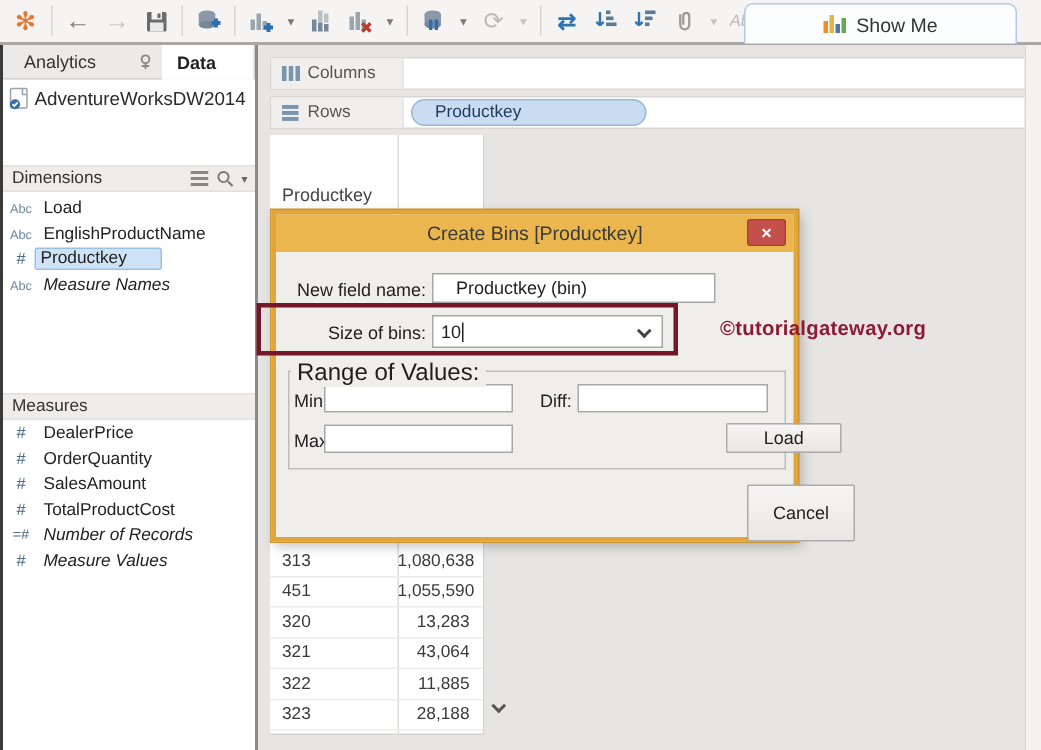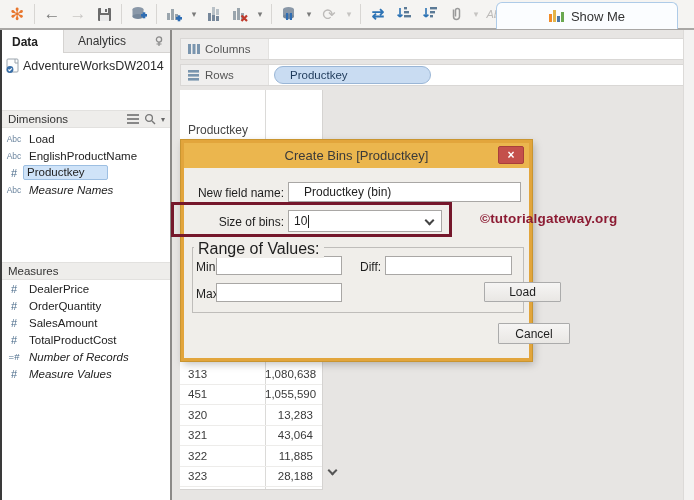--- a/index.html
+++ b/index.html
@@ -178,30 +178,30 @@
           <i style="height:12px;background:#E3B549"></i>
           <i style="height:6px;background:#4E79A7"></i>
           <i style="height:10px;background:#6AA84F"></i>
         </span>
       <span>Show Me</span>
     </div>
   </div>
 
   <div id="sidebar" class="abs">
     <div id="tabs">
-      <div id="tab-data">Data</div>
       <div id="tab-analytics">
         <span>Analytics</span>
         <span id="pin">
           <svg width="10" height="11" viewBox="0 0 10 11">
               <circle cx="5" cy="3.5" r="2.6" fill="none" stroke="#8a8a8a" stroke-width="1.3"></circle>
               <path d="M5 6 v4 M2.5 8 h5" stroke="#8a8a8a" stroke-width="1.2"></path>
             </svg>
         </span>
       </div>
+      <div id="tab-data">Data</div>
     </div>
     <div id="ds-row">
       <svg width="15" height="16" viewBox="0 0 15 16">
           <rect x="2" y="1" width="11" height="13" rx="1" fill="#FDFDFD" stroke="#9aa4ad"></rect>
           <path d="M10 1 v4 h3" fill="none" stroke="#9aa4ad"></path>
           <circle cx="5" cy="11.5" r="3.4" fill="#3A6FA8"></circle>
           <path d="M3.4 11.5 l1.2 1.2 l2.2-2.4" stroke="#fff" stroke-width="1.2" fill="none"></path>
         </svg>
       <span>AdventureWorksDW2014</span>
     </div>
@@ -329,39 +329,39 @@
 
   <div id="dlg" class="abs">
     <div id="dlg-title">
       <span>Create Bins [Productkey]</span>
     </div>
     <div id="dlg-close">
       <span>×</span>
     </div>
 
     <div class="dlbl r" style="left:10px;top:43px;width:90px;">New field name:</div>
-    <input class="din" style="left: 104px; top: 39px; width: 233px; height: 20px; padding-left: 15px;" value="Productkey (bin)">
+    <input class="din" style="left: 104px; top: 39px; width: 189px; height: 20px; padding-left: 15px;" value="Productkey (bin)">
 
     <div class="dlbl r" style="left:10px;top:72px;width:90px;">Size of bins:</div>
     <div class="din" id="combo" style="left:104px;top:67px;width:154px;height:22px;">
       <span>10</span>
       <span id="caret"></span>
       <span class="chev"></span>
     </div>
 
     <div id="grp-lbl">Range of Values:</div>
     <div id="grp"></div>
 
     <div class="dlbl" style="left:12px;top:117px;">Min:</div>
     <input class="din" style="left: 32px; top: 113px; width: 126px; height: 19px;" value="">
     <div class="dlbl" style="left:176px;top:117px;">Diff:</div>
     <input class="din" style="left: 201px; top: 113px; width: 127px; height: 19px;" value="">
     <div class="dlbl" style="left:12px;top:144px;">Max:</div>
     <input class="din" style="left: 32px; top: 140px; width: 126px; height: 19px;" value="">
     <div class="btn" style="left:252px;top:139px;width:77px;height:20px;">Load</div>
 
-    <div class="btn" style="left:266px;top:180px;width:72px;height:21px;">Cancel</div>
+    <div class="btn" style="left:266px;top:180px;width:72px;height:38px;">Cancel</div>
   </div>
 
   <div id="annot" class="abs"></div>
   <div id="wmark" class="abs">©tutorialgateway.org</div>
 
 </div>
 
 </body></html>

